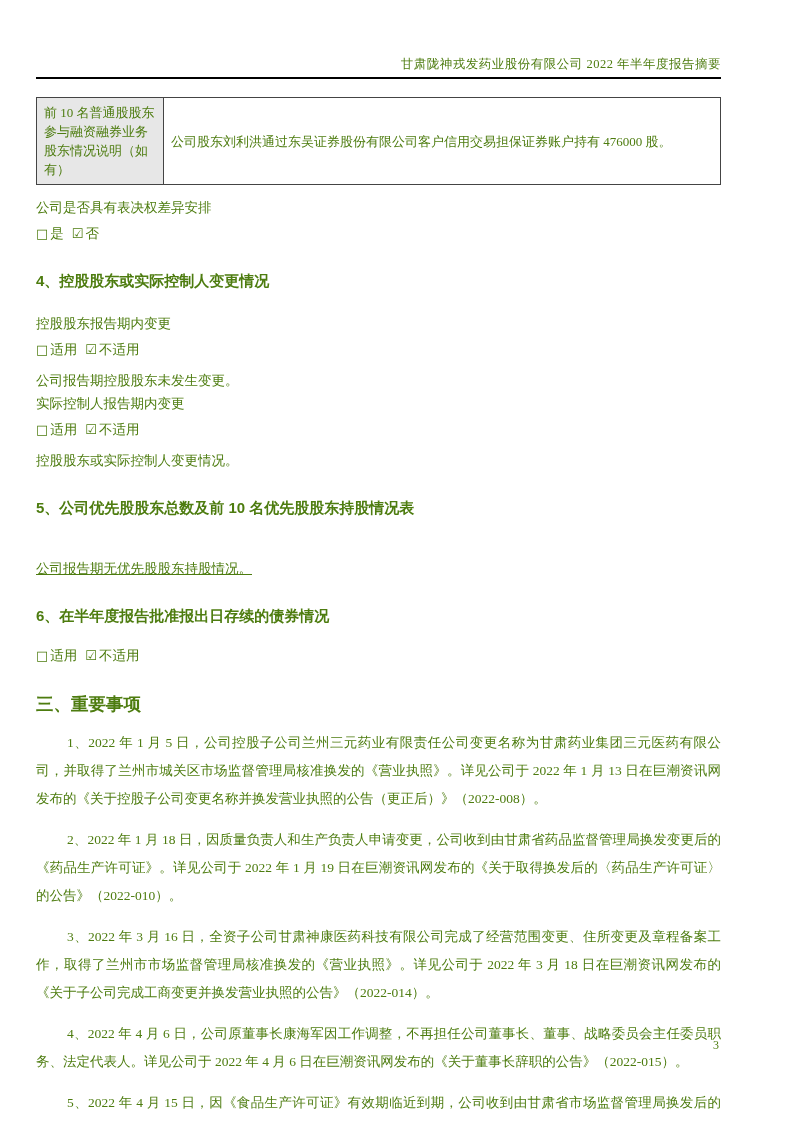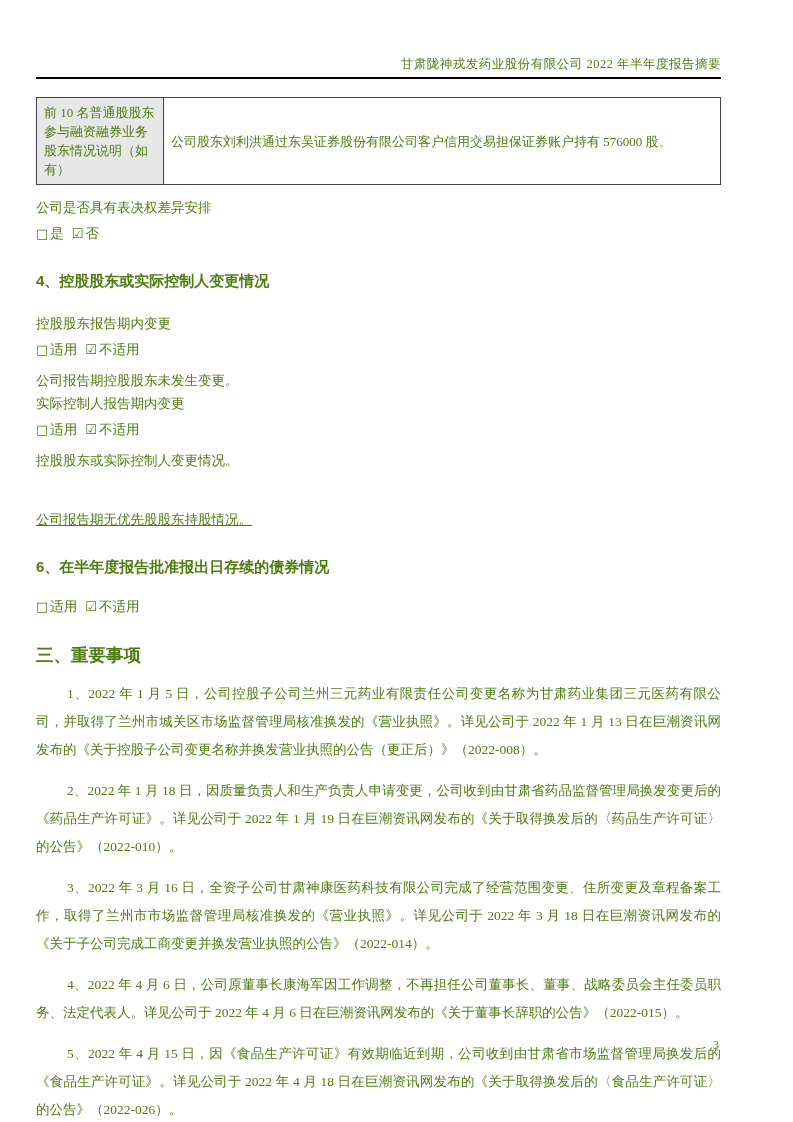--- a/index.html
+++ b/index.html
@@ -99,21 +99,21 @@
 
 <div class="page">
 
   <div class="doc-header-title">甘肃陇神戎发药业股份有限公司 2022 年半年度报告摘要</div>
   <hr class="header-rule">
 
   <table class="info-table">
     <tbody>
         <tr>
       <td class="label-cell">前 10 名普通股股东参与融资融券业务股东情况说明（如有）</td>
-      <td class="value-cell">公司股东刘利洪通过东吴证券股份有限公司客户信用交易担保证券账户持有 576000 股。</td>
+      <td class="value-cell">公司股东刘利洪通过东吴证券股份有限公司客户信用交易担保证券账户持有 476000 股。</td>
     </tr>
   </tbody>
     </table>
 
   <p class="plain-line">公司是否具有表决权差异安排</p>
   <p class="check-row">
     <span class="cb">□</span><span>是</span><span class="cb-gap"></span><span class="cb">☑</span><span>否</span>
   </p>
 
   <h2 class="num-heading">4、控股股东或实际控制人变更情况</h2>
@@ -121,20 +121,21 @@
   <p class="check-row">
     <span class="cb">□</span><span>适用</span><span class="cb-gap"></span><span class="cb">☑</span><span>不适用</span>
   </p>
   <p class="plain-line tight-line">公司报告期控股股东未发生变更。</p>
   <p class="plain-line" style="margin-top:6px">实际控制人报告期内变更</p>
   <p class="check-row">
     <span class="cb">□</span><span>适用</span><span class="cb-gap"></span><span class="cb">☑</span><span>不适用</span>
   </p>
   <p class="plain-line tight-line">控股股东或实际控制人变更情况。</p>
 
+  <h2 class="num-heading">5、公司优先股股东总数及前 10 名优先股股东持股情况表</h2>
   <p class="plain-line spacer-note">公司报告期无优先股股东持股情况。</p>
 
   <h2 class="num-heading">6、在半年度报告批准报出日存续的债券情况</h2>
   <p class="check-row" style="margin-top:21px">
     <span class="cb">□</span><span>适用</span><span class="cb-gap"></span><span class="cb">☑</span><span>不适用</span>
   </p>
 
   <h1 class="major-heading">三、重要事项</h1>
   <p class="para">1、2022 年 1 月 5 日，公司控股子公司兰州三元药业有限责任公司变更名称为甘肃药业集团三元医药有限公司，并取得了兰州市城关区市场监督管理局核准换发的《营业执照》。详见公司于 2022 年 1 月 13 日在巨潮资讯网发布的《关于控股子公司变更名称并换发营业执照的公告（更正后）》（2022-008）。</p>
   <p class="para">2、2022 年 1 月 18 日，因质量负责人和生产负责人申请变更，公司收到由甘肃省药品监督管理局换发变更后的《药品生产许可证》。详见公司于 2022 年 1 月 19 日在巨潮资讯网发布的《关于取得换发后的〈药品生产许可证〉的公告》（2022-010）。</p>

